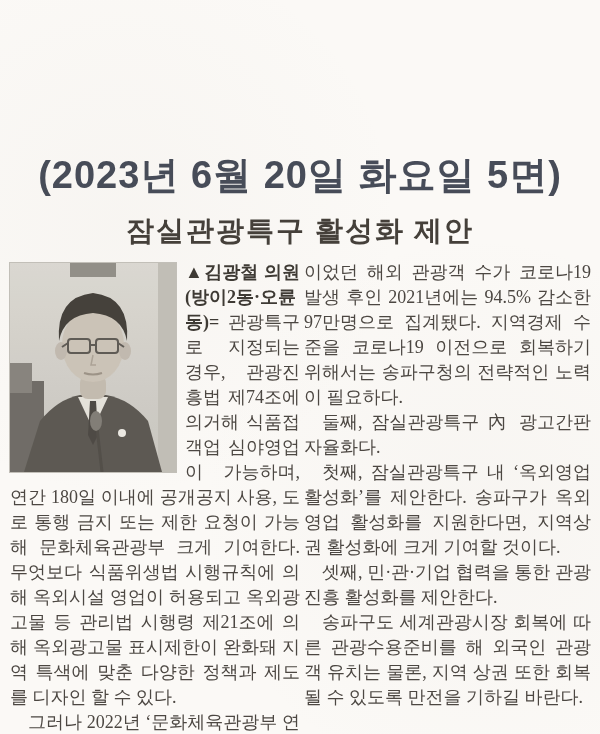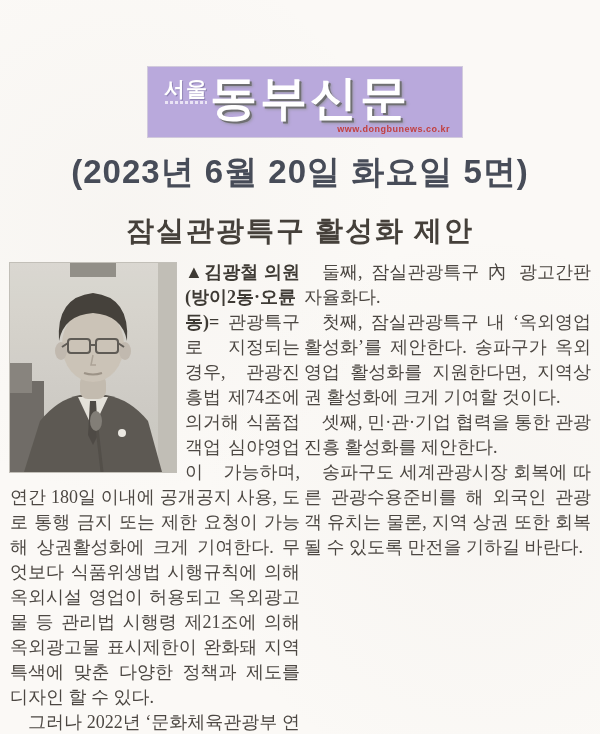--- a/index.html
+++ b/index.html
@@ -51,21 +51,21 @@
     font-family:"Liberation Sans","DejaVu Sans",sans-serif;
     font-size:9px; font-weight:bold; color:#c24040;
     letter-spacing:.5px;
   }
 
   
   .dateline{
     position:absolute; left:0; top:150px; width:600px;
     text-align:center;
     font-family:"Liberation Sans","DejaVu Sans",sans-serif;
-    font-size:33px; font-weight:600; color:#474c58;
+    font-size:38px; font-weight:600; color:#474c58;
     letter-spacing:1px;
   }
   .article-title{
     position:absolute; left:0; top:212px; width:600px;
     text-align:center;
     font-size:28px; font-weight:600; color:#45403a;
     letter-spacing:2px;
   }
 
   
@@ -88,26 +88,20 @@
     background:#d6d4cf;
     outline:1px solid #c2bfb8;
   }
   .photo-frame svg{ display:block; width:100%; height:100%; }
 </style>
 </head>
 <body>
 
 <div class="page">
 
-  <div class="masthead">
-    <span class="masthead-region">서울</span>
-    <span class="masthead-region-sub"></span>
-    <span class="masthead-logo">동부신문</span>
-    <span class="masthead-url">www.dongbunews.co.kr</span>
-  </div>
 
   <div class="dateline">(2023년 6월 20일 화요일 5면)</div>
 
   <div class="article-title">잠실관광특구 활성화 제안</div>
 
   <div class="col col-left">
     <div class="photo-frame">
       <svg viewBox="0 0 166 209" preserveAspectRatio="none">
         <defs>
           <linearGradient id="wall" x1="0" y1="0" x2="0" y2="1">
@@ -149,24 +143,25 @@
         <path d="M74 110 Q83 113 92 110" fill="none" stroke="#9a9185" stroke-width="2"></path>
 
         <circle cx="112" cy="170" r="4" fill="#efede8"></circle>
 
         <line x1="92" y1="209" x2="87" y2="165" stroke="#4a4742" stroke-width="3"></line>
         <ellipse cx="86" cy="158" rx="6" ry="10" fill="#7d7a74"></ellipse>
 
         <rect x="0" y="0" width="166" height="209" fill="#b9b2a6" opacity="0.08"></rect>
       </svg>
     </div>
-    <p class="noindent"><span class="byline">▲김광철 의원 (방이2동·오륜동)=</span><span> 관광특구로 지정되는 경우, 관광진흥법 제74조에 의거해 식품접객업 심야영업이 가능하며, 연간 180일 이내에 공개공지 사용, 도로 통행 금지 또는 제한 요청이 가능해 상권활성화에 크게 기여한다. 무엇보다 식품위생법 시행규칙에 의해 옥외시설 영업이 허용되고 옥외광고물 등 관리법 시행령 제21조에 의해 옥외광고물 표시제한이 완화돼 지역 특색에 맞춘 다양한 정책과 제도를 디자인 할 수 있다.</span></p>
+    <p class="noindent"><span class="byline">▲김광철 의원 (방이2동·오륜동)=</span><span> 관광특구로 지정되는 경우, 관광진흥법 제74조에 의거해 식품접객업 심야영업이 가능하며, 연간 180일 이내에 공개공지 사용, 도로 통행 금지 또는 제한 요청이 가능해 문화체육관광부 크게 기여한다. 무엇보다 식품위생법 시행규칙에 의해 옥외시설 영업이 허용되고 옥외광고물 등 관리법 시행령 제21조에 의해 옥외광고물 표시제한이 완화돼 지역 특색에 맞춘 다양한 정책과 제도를 디자인 할 수 있다.</span></p>
     <p>그러나 2022년 ‘문화체육관광부 연차 보고서’에 따르면 2019년 1751만 2756명</p>
   </div>
 
   <div class="col col-right">
+    <p class="noindent">이었던 해외 관광객 수가 코로나19 발생 후인 2021년에는 94.5% 감소한 97만명으로 집계됐다. 지역경제 수준을 코로나19 이전으로 회복하기 위해서는 송파구청의 전략적인 노력이 필요하다.</p>
     <p>둘째, 잠실관광특구 內 광고간판 자율화다.</p>
     <p>첫째, 잠실관광특구 내 ‘옥외영업 활성화’를 제안한다. 송파구가 옥외영업 활성화를 지원한다면, 지역상권 활성화에 크게 기여할 것이다.</p>
     <p>셋째, 민·관·기업 협력을 통한 관광진흥 활성화를 제안한다.</p>
     <p>송파구도 세계관광시장 회복에 따른 관광수용준비를 해 외국인 관광객 유치는 물론, 지역 상권 또한 회복될 수 있도록 만전을 기하길 바란다.</p>
   </div>
 
 </div>
 
 </body></html>

